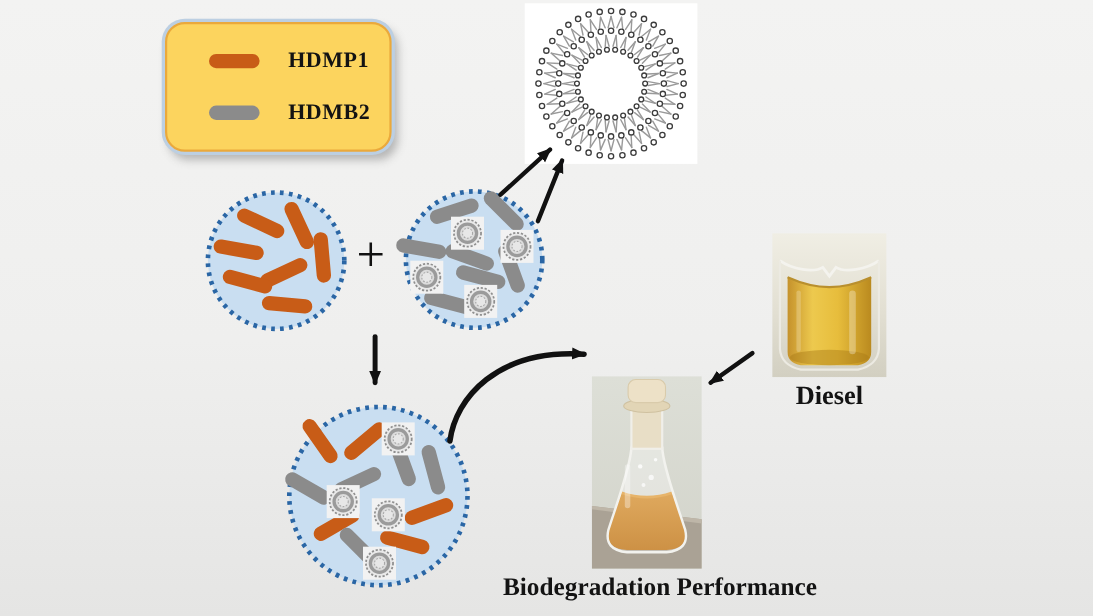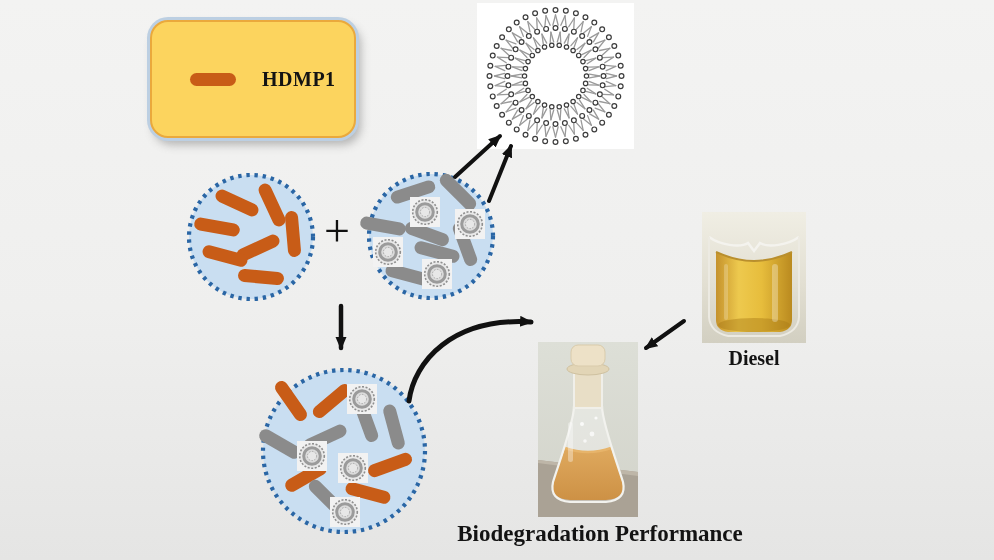--- a/index.html
+++ b/index.html
@@ -16,39 +16,43 @@
     box-shadow:0 0 0 3px #bccfe2, 4px 6px 8px 1px rgba(110,110,110,.45);
     display:flex;flex-direction:column;justify-content:center;gap:24px;
     padding:6px 0 6px 38px;box-sizing:border-box;
   }
   .legend-row{display:flex;align-items:center;gap:26px;}
   .rod-swatch{width:46px;height:13px;border-radius:7px;}
   .legend-label{font-size:20px;font-weight:bold;color:#131313;letter-spacing:.5px;}
   
   .caption{font-weight:bold;color:#131313;text-align:center;}
   #biosurf-label{left:512px;top:150px;width:186px;font-size:23px;}
-  #diesel-label{left:700px;top:347px;width:108px;font-size:20px;}
+  #diesel-label{left:700px;top:347px;width:108px;font-size:24px;}
   #biodeg-label{left:420px;top:521px;width:360px;font-size:23px;}
   #plus-sign{left:318px;top:204px;width:38px;height:54px;font-size:46px;font-weight:400;
              color:#111;text-align:center;line-height:54px;}
   
   #biosurf-img{left:477px;top:3px;width:157px;height:146px;background:#ffffff;}
   #diesel-photo{left:702px;top:212px;width:104px;height:131px;}
   #flask-photo{left:538px;top:342px;width:100px;height:175px;}
   #diagram-svg{left:0;top:0;width:994px;height:560px;pointer-events:none;}
 </style>
 </head>
 <body>
 
 <div id="stage">
 
   <div id="legend" class="abs">
     <div class="legend-row">
       <span class="rod-swatch" style="background:#c85c17"></span>
       <span class="legend-label">HDMP1</span>
+    </div>
+    <div class="legend-row">
+      <span class="rod-swatch" style="background:#8b8b8b"></span>
+      <span class="legend-label">HDMB2</span>
     </div>
   </div>
 
   <div id="biosurf-img" class="abs">
     <svg id="micelle-svg" width="157" height="146" viewBox="0 0 157 146">
         <g>
           <circle cx="144.5" cy="73" r="2.4" fill="#ffffff" stroke="#3c3c3c" stroke-width="1.2"></circle>
           <circle cx="143.6874304792791" cy="83.32467469265524" r="2.4" fill="#ffffff" stroke="#3c3c3c" stroke-width="1.2"></circle>
           <circle cx="141.26973007548014" cy="93.39512162874652" r="2.4" fill="#ffffff" stroke="#3c3c3c" stroke-width="1.2"></circle>
           <circle cx="137.30643059643228" cy="102.96337298281009" r="2.4" fill="#ffffff" stroke="#3c3c3c" stroke-width="1.2"></circle>

